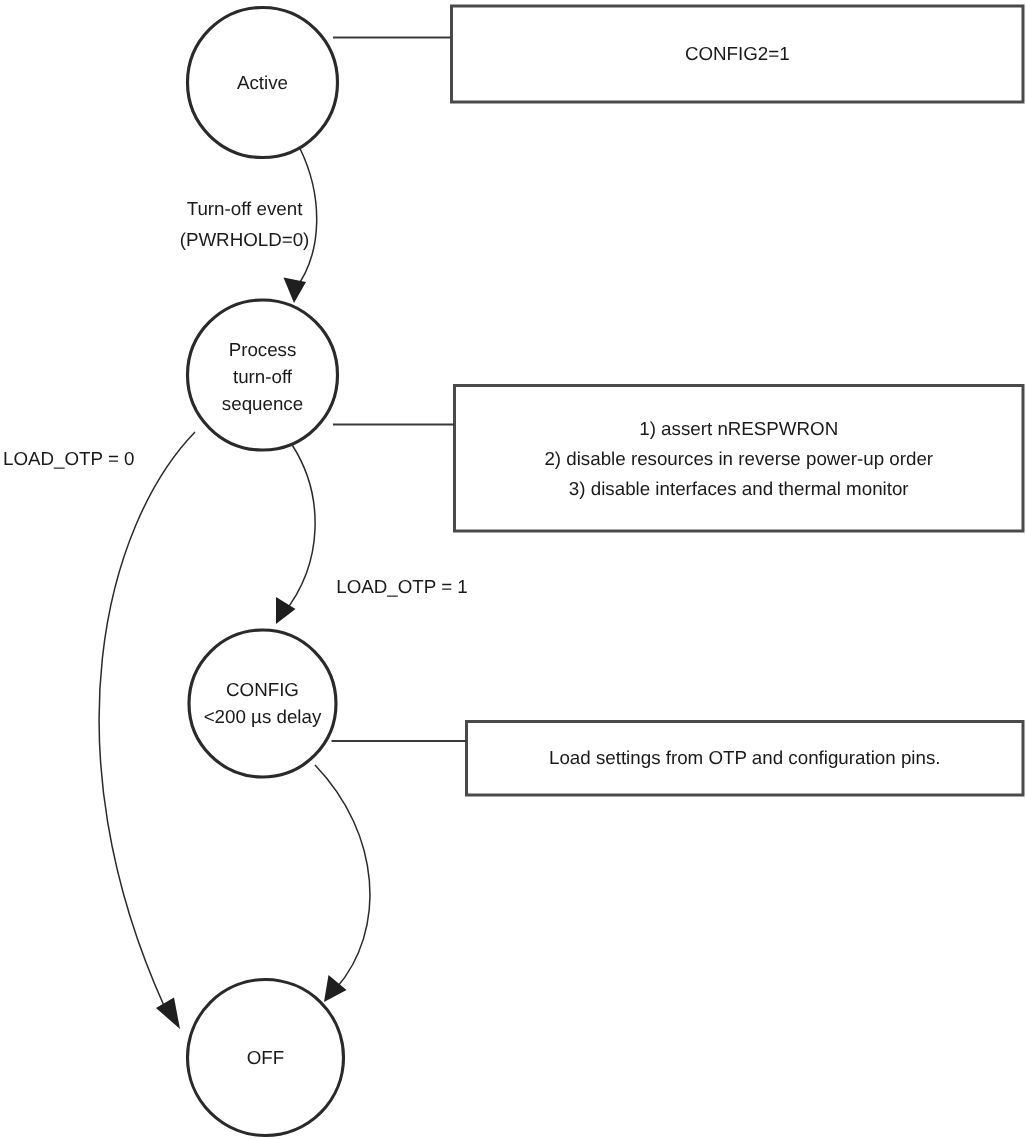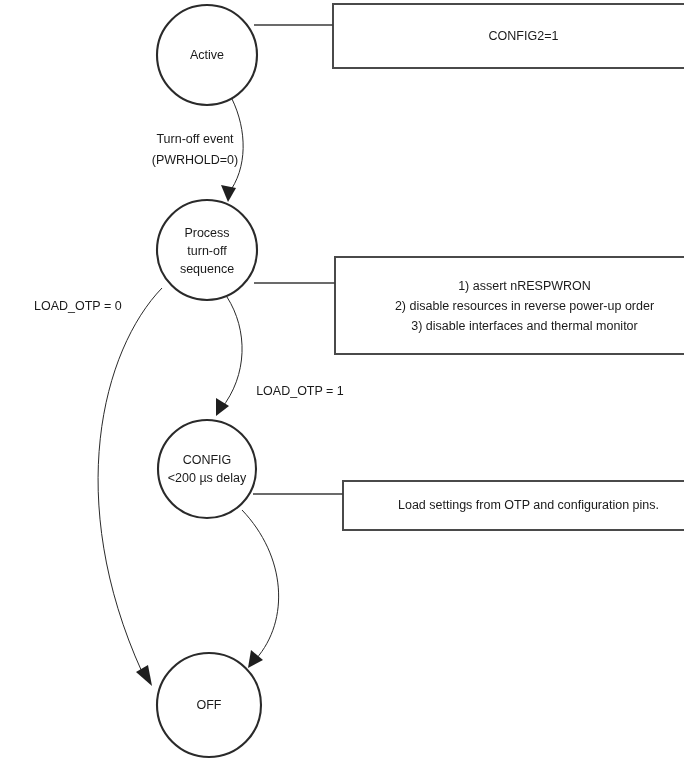--- a/index.html
+++ b/index.html
@@ -10,21 +10,20 @@
   body {
     width: 684px;
     height: 759px;
     font-family: "Liberation Sans", sans-serif;
     overflow: hidden;
   }
   #diagram-root {
     position: relative;
     width: 628px;
     height: 759px;
-    padding-left: 32px;
   }
   svg.diagram {
     display: block;
     width: 684px;
     height: 759px;
   }
   .state-circle {
     fill: #ffffff;
     stroke: #2a2a2a;
     stroke-width: 2.1;

